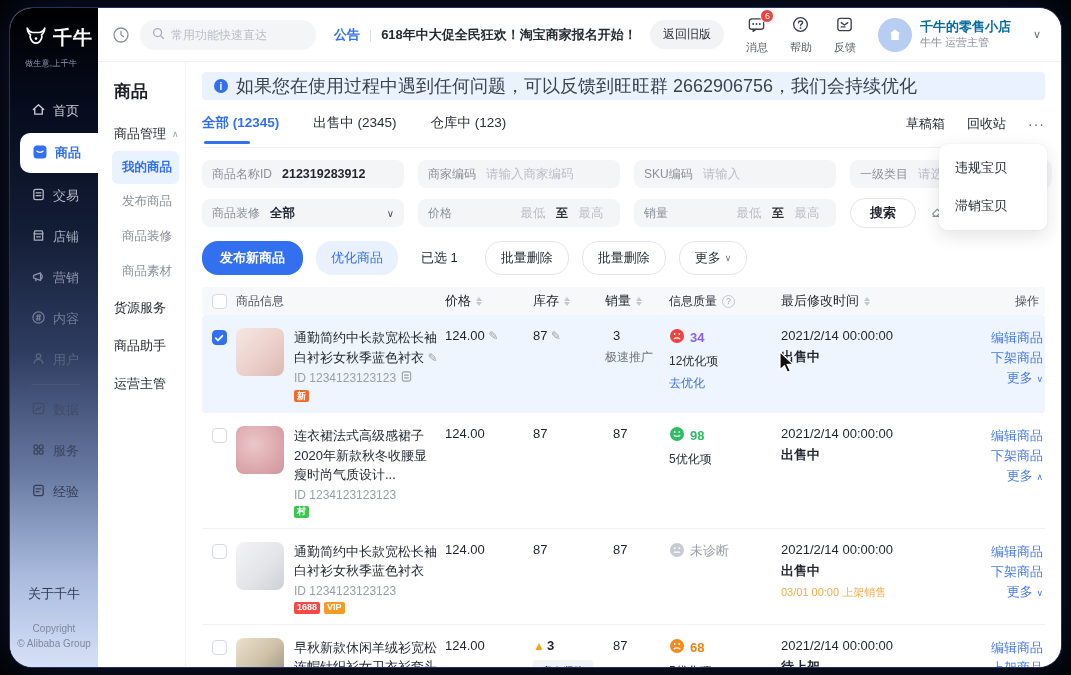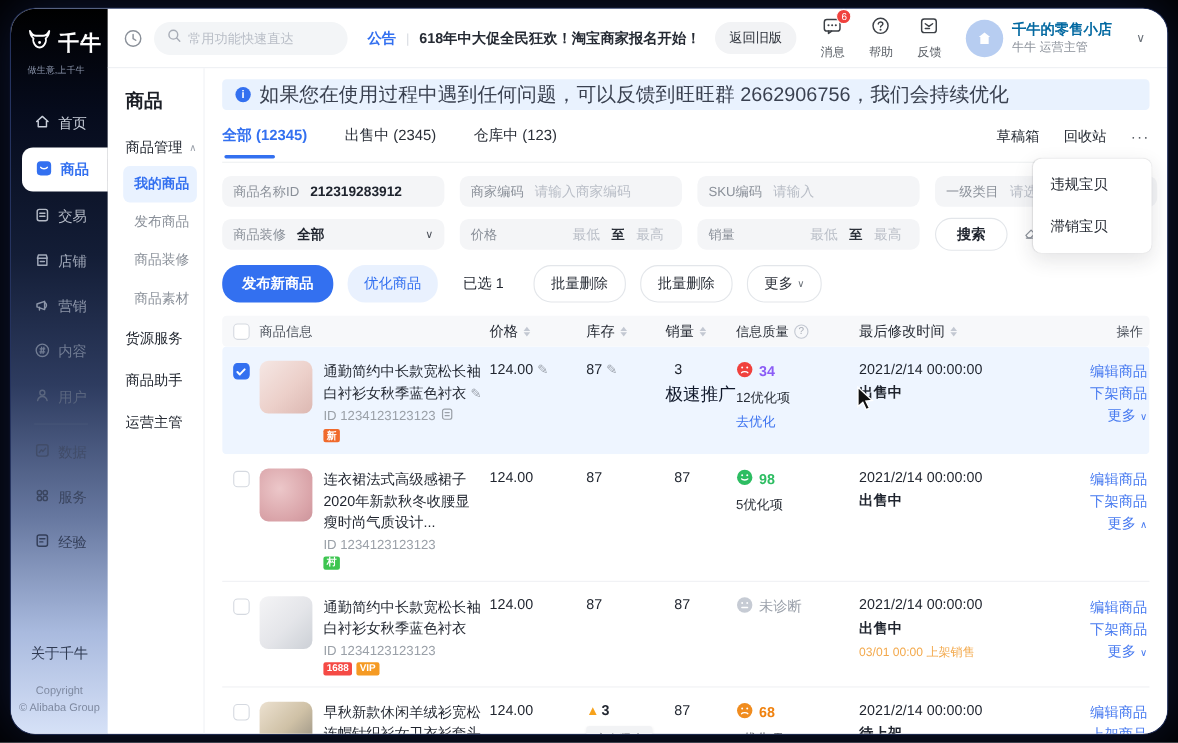--- a/index.html
+++ b/index.html
@@ -131,21 +131,21 @@
   .thead .c-ops { padding-right:6px; }
   .hcell { display:flex; align-items:center; gap:3px; }
   .sort { display:inline-flex; flex-direction:column; gap:1px; margin-left:2px; cursor:pointer; }
   .s-up { width:0; height:0; border-left:3.5px solid transparent; border-right:3.5px solid transparent; border-bottom:4px solid #c3c8d2; }
   .s-dn { width:0; height:0; border-left:3.5px solid transparent; border-right:3.5px solid transparent; border-top:4px solid #c3c8d2; }
   .qmark { width:13px; height:13px; border:1px solid #c3c8d2; border-radius:50%; color:#a8adb7; font-size:9px; display:inline-flex; align-items:center; justify-content:center; margin-left:2px; }
   .q-line { display:flex; align-items:center; gap:5px; font-size:13px; font-weight:700; }
   .q-red { color:#8b5cf6; } .q-green { color:#2dbd62; } .q-orange { color:#f0820f; } .q-gray { color:#9aa0aa; font-weight:400; }
   .q-sub { margin-top:6px; color:#2a2f38; font-weight:400; }
   .q-lnk { margin-top:5px; color:#3d73f0; cursor:pointer; }
-  .blue-lnk { color:#0f172a; font-size:16px; cursor:pointer; margin-top:6px; display:inline-block; }
+  .blue-lnk { color:#737373; font-size:12px; cursor:pointer; margin-top:6px; display:inline-block; }
   .op-lnk { display:block; font-size:13px; color:#4679f0; line-height:1.55; cursor:pointer; }
   .op-lnk .chev { font-size:9px; }
   .time-status { font-weight:600; margin-top:5px; }
   .time-sched { color:#f3a94c; font-size:11px; margin-top:5px; }
   .warn-tri { color:#f7a21b; font-size:12px; margin-right:2px; }
   .stock-tag { margin-top:7px; background:#f2f3f5; border-radius:3px; font-size:11px; color:#2a2f38; padding:4px 8px; display:inline-block; box-shadow:0 1px 3px rgba(0,0,0,.06); }
 
   .cursor { position:absolute; left:768px; top:343px; z-index:60; pointer-events:none; }
 </style>
 </head>

